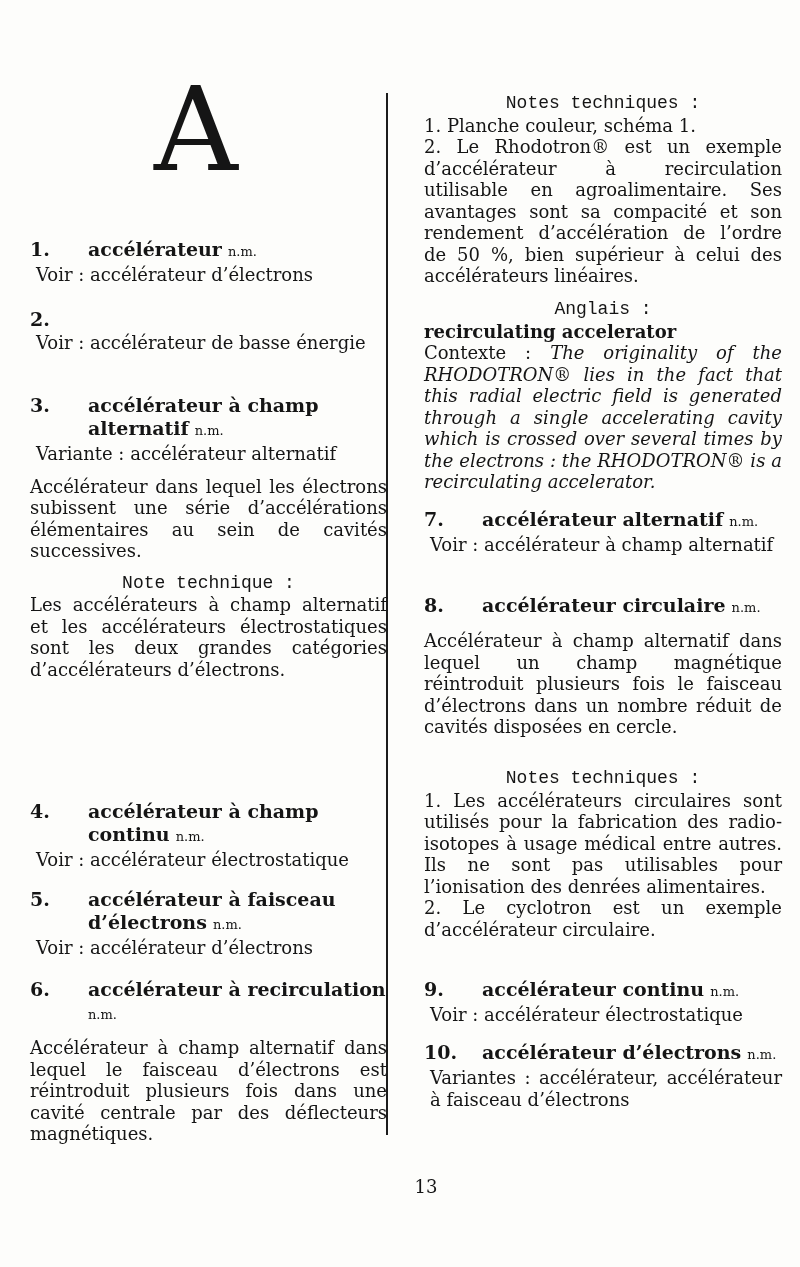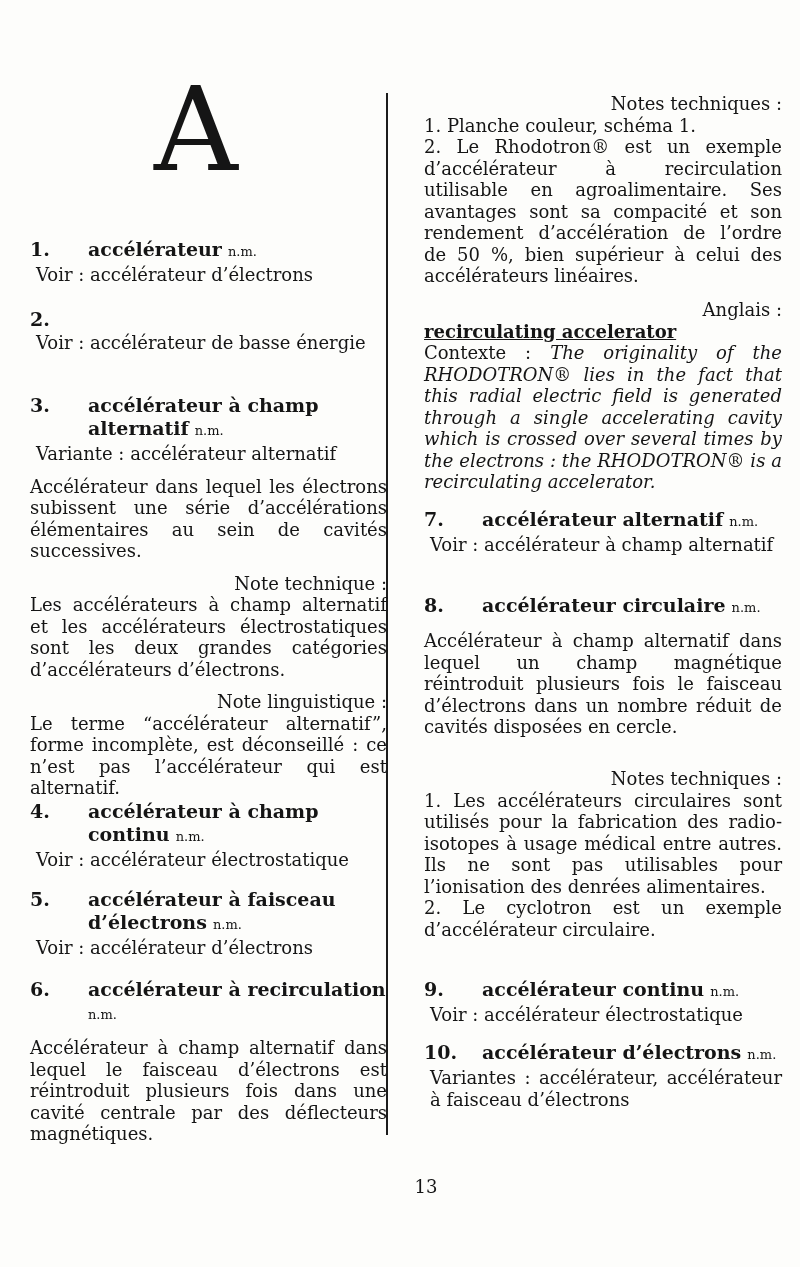--- a/index.html
+++ b/index.html
@@ -24,22 +24,22 @@
     background:#1c1c1c;
   }
   .entry-head{display:flex;font-size:19px;line-height:23px;}
   .entry-head .num{flex:none;width:58px;font-weight:bold;}
   .entry-head .head-text{flex:1;}
   .term{font-weight:bold;}
   .pos{font-weight:normal;font-size:13px;}
   p{margin:0;font-size:18px;line-height:21.5px;text-align:justify;}
   .ref{padding-left:6px;margin-top:1px;}
   .para{margin-top:11px;}
-  .note-label{text-align:right;}
-  .eng-term{font-weight:bold;text-decoration:underline;}
+  .note-label{text-align:center;font-family:Liberation Mono, monospace;}
+  .eng-term{font-weight:bold;}
   .ctx i{font-style:italic;}
   .page-number{
     position:absolute;left:0;top:1176px;width:780px;
     text-align:center;font-size:18px;margin-left:36px;
   }
 </style>
 </head>
 <body>
 
 <div class="page">
@@ -66,24 +66,20 @@
   <div class="col-block left" style="top:394px">
     <div class="entry-head">
       <span class="num">3.</span>
       <span class="head-text"><b class="term">accélérateur à champ alternatif</b> <span class="pos">n.m.</span></span>
     </div>
     <p class="ref">Variante : accélérateur alternatif</p>
     <p class="para">Accélérateur dans lequel les électrons subissent une série d’accélérations élémentaires au sein de cavités successives.</p>
     <div class="para">
       <p class="note-label">Note technique :</p>
       <p>Les accélérateurs à champ alternatif et les accélérateurs électrostatiques sont les deux grandes catégories d’accélérateurs d’électrons.</p>
-    </div>
-    <div class="para">
-      <p class="note-label">Note linguistique :</p>
-      <p>Le terme “accélérateur alternatif”, forme incomplète, est déconseillé : ce n’est pas l’accélérateur qui est alternatif.</p>
     </div>
   </div>
 
   <div class="col-block left" style="top:800px">
     <div class="entry-head">
       <span class="num">4.</span>
       <span class="head-text"><b class="term">accélérateur à champ continu</b> <span class="pos">n.m.</span></span>
     </div>
     <p class="ref">Voir : accélérateur électrostatique</p>
   </div>

